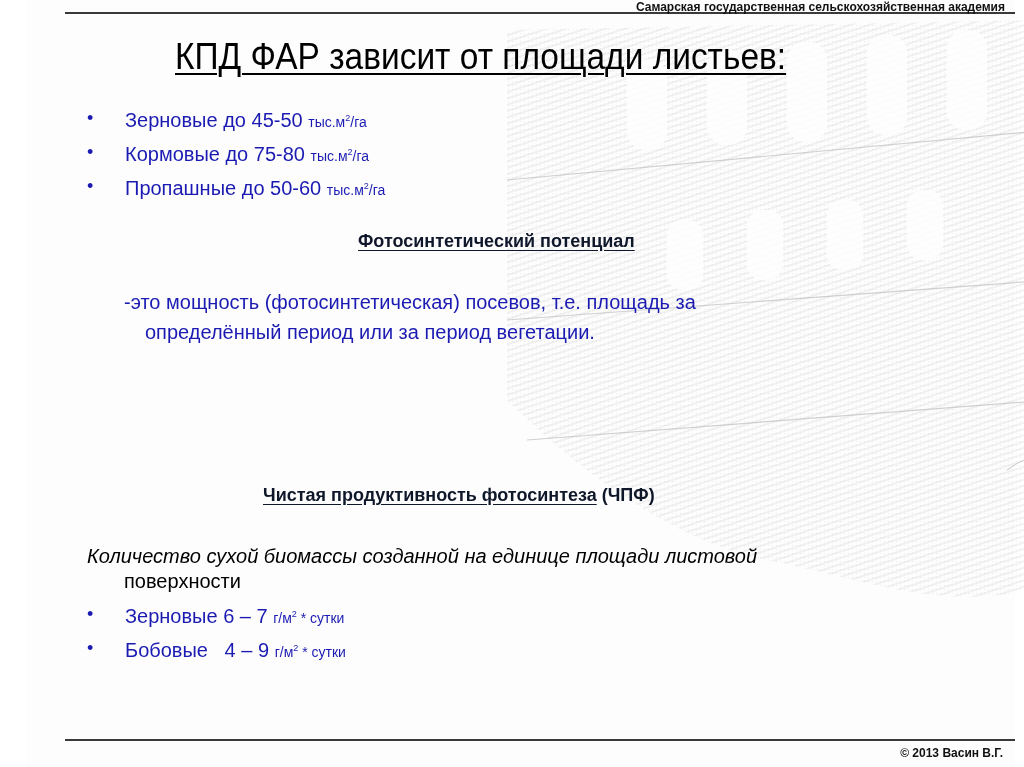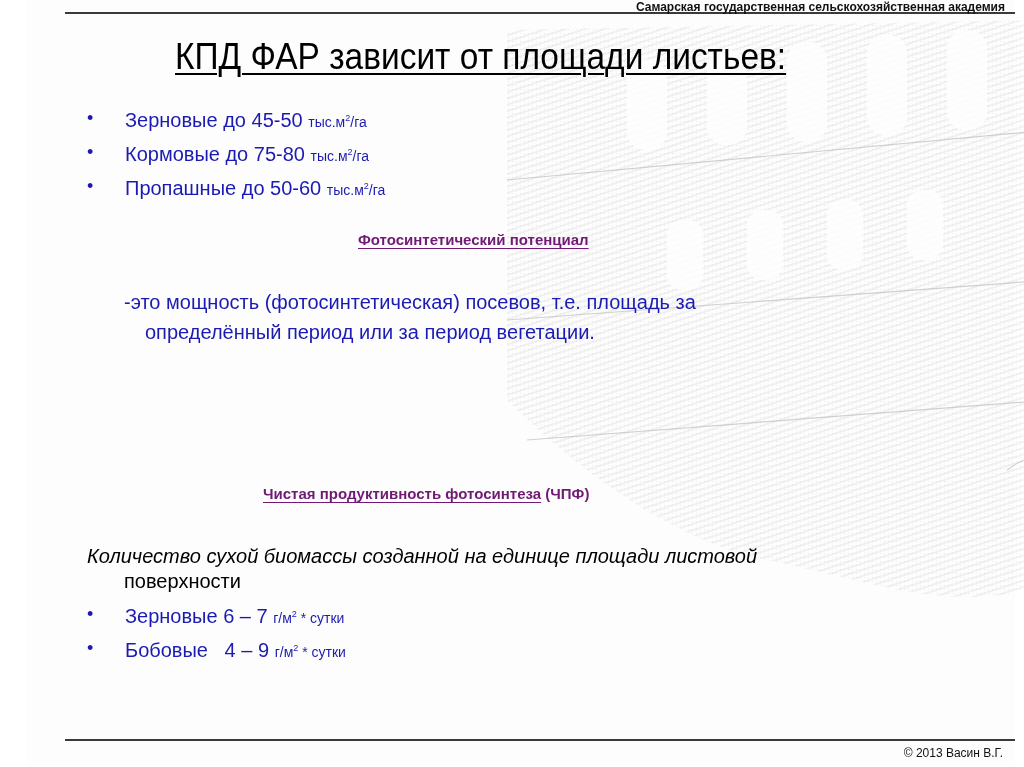--- a/index.html
+++ b/index.html
@@ -45,21 +45,21 @@
       font-size: 12px;
       font-weight: bold;
       color: #111;
       letter-spacing: 0px;
     }
     .copyright {
       position: absolute;
       right: 12px;
       top: 746px;
       font-size: 12px;
-      font-weight: normal;
+      font-weight: bold;
       color: #111;
     }
     .title {
       position: absolute;
       left: 148px;
       top: 36px;
       font-size: 36px;
       color: #000;
       text-decoration: underline;
       text-decoration-thickness: 2px;
@@ -87,23 +87,23 @@
       position: absolute;
       left: 2px;
       top: 0;
       font-size: 18px;
     }
     .unit { font-size: 14px; }
     .unit sup { font-size: 9px; vertical-align: 6px; }
     .list1 { top: 103px; }
     .heading {
       position: absolute;
-      font-size: 15px;
+      font-size: 18px;
       font-weight: bold;
-      color: #701a75;
+      color: #0f172a;
       white-space: nowrap;
     }
     .heading .u { text-decoration: underline; text-underline-offset: 3px; }
     .h-potential { left: 331px; top: 231px; }
     .h-npf { left: 236px; top: 485px; }
     .para {
       position: absolute;
       font-size: 20px;
       line-height: 30px;
       white-space: nowrap;

